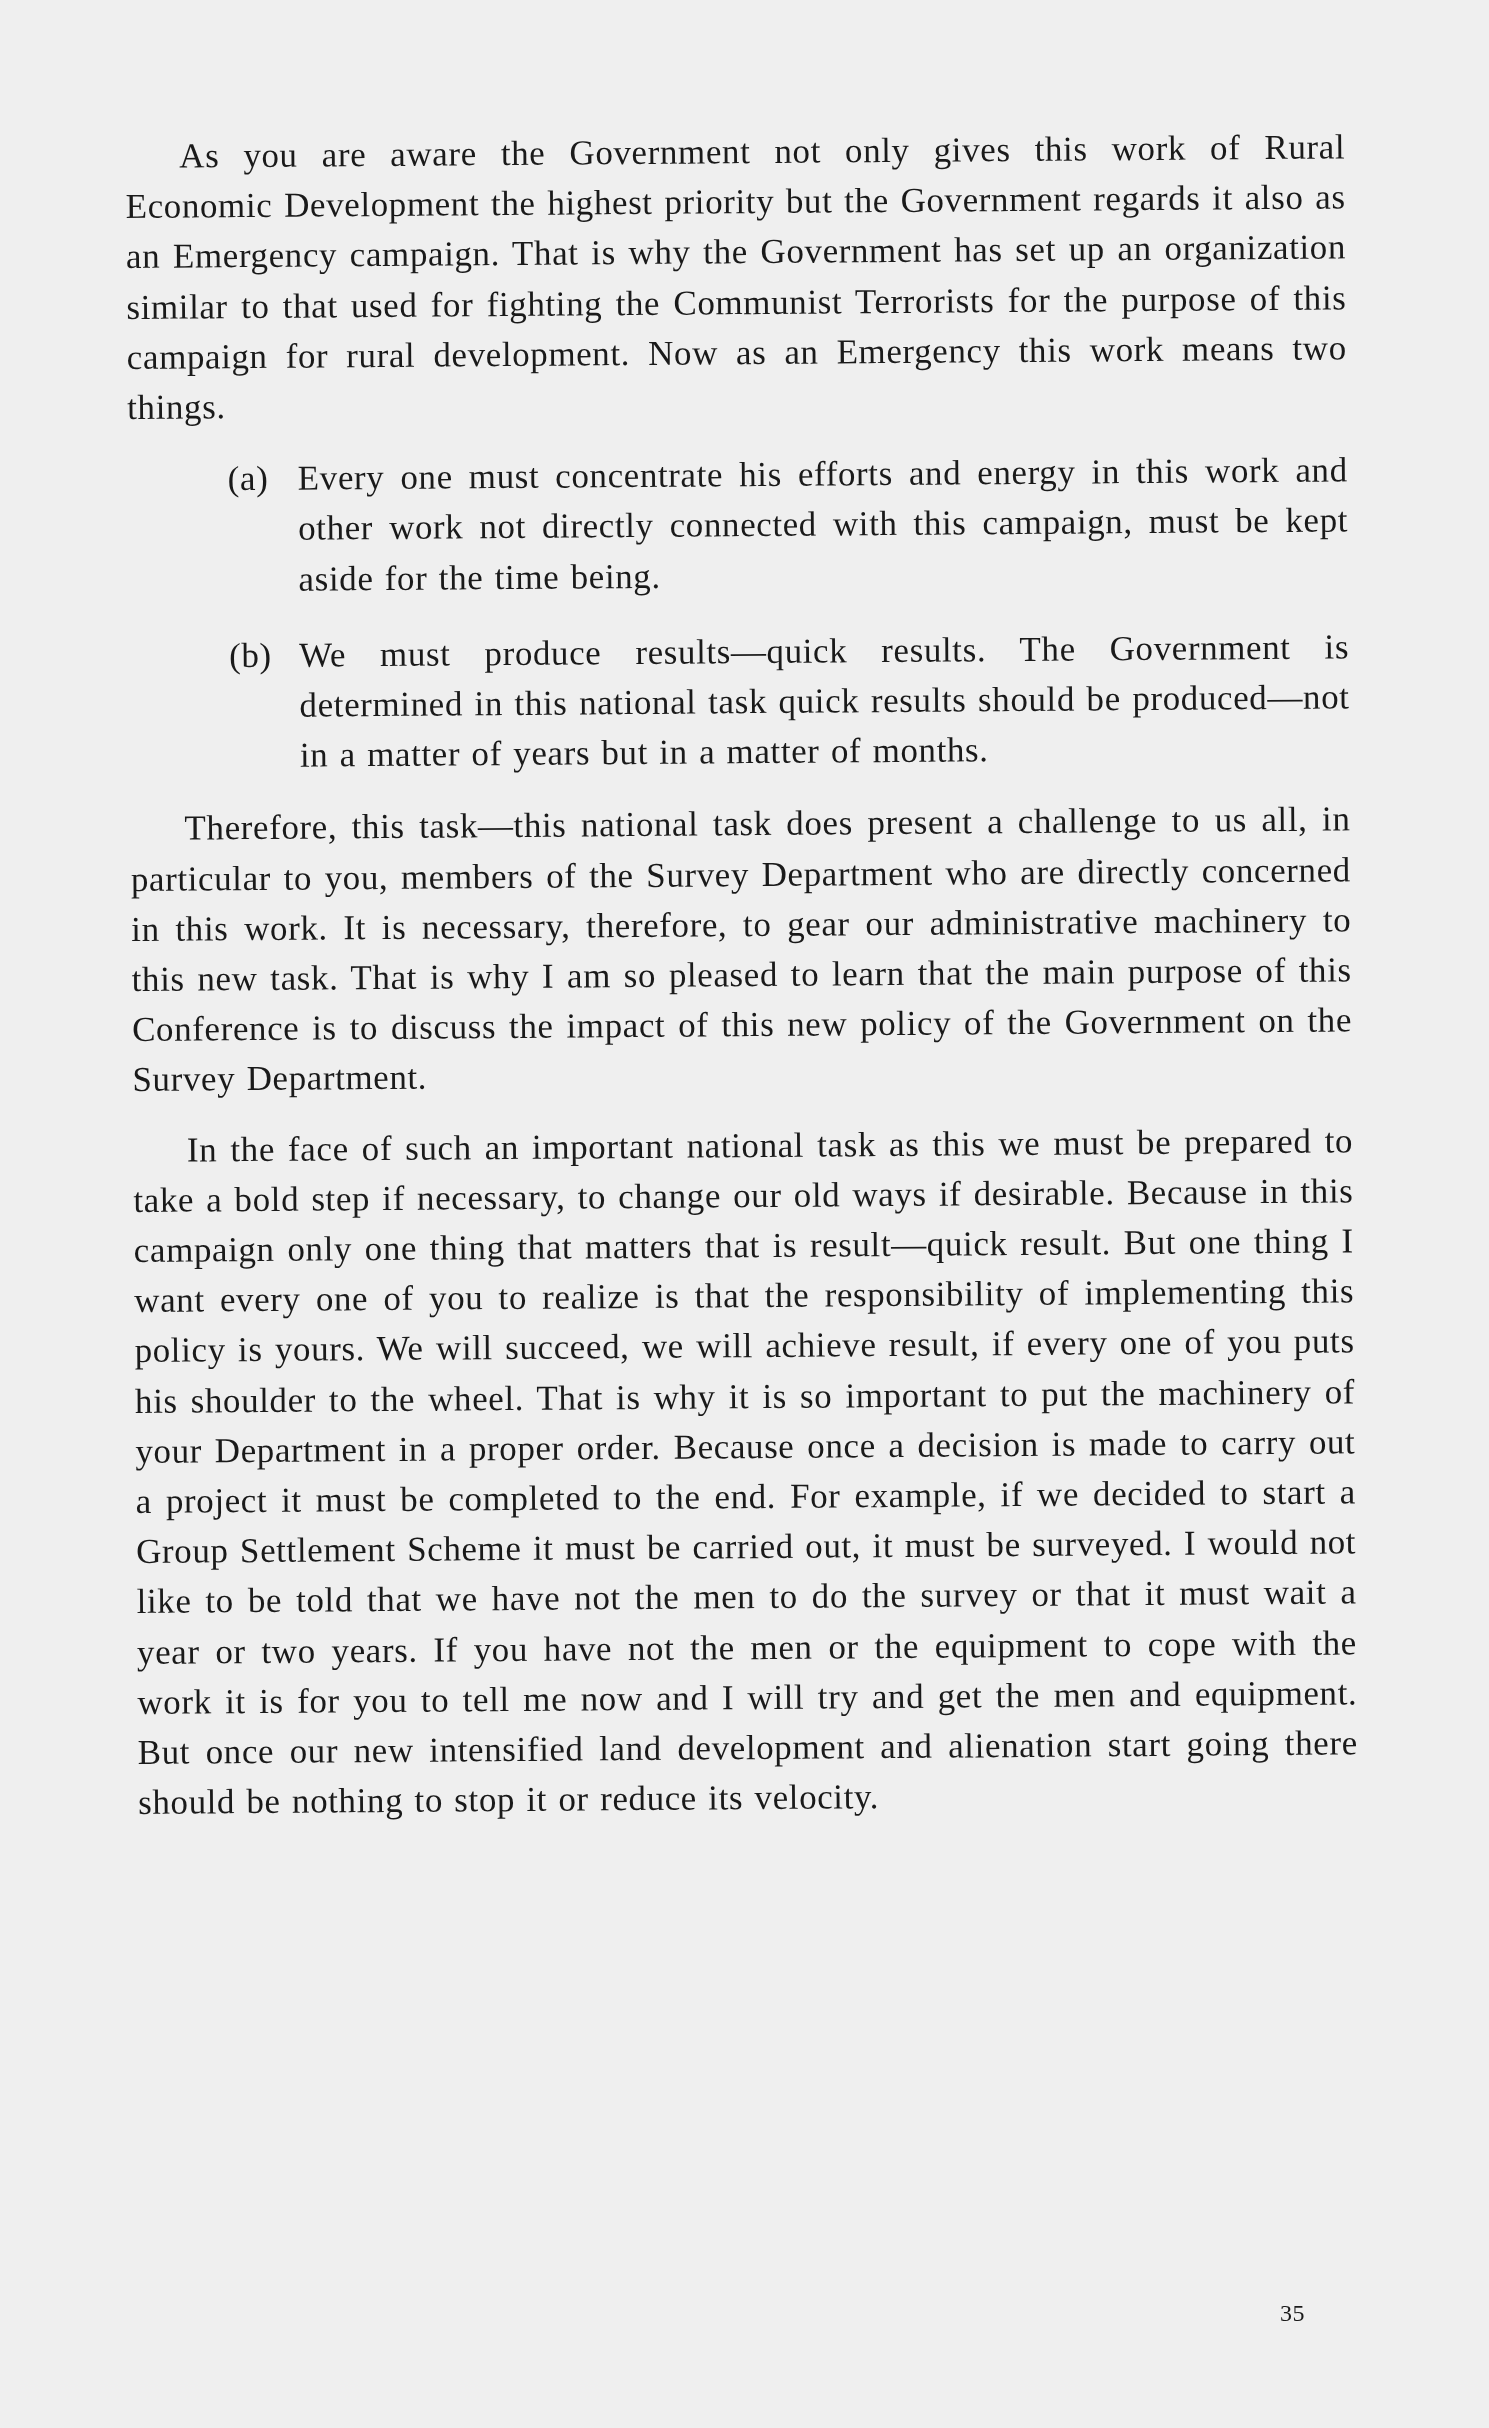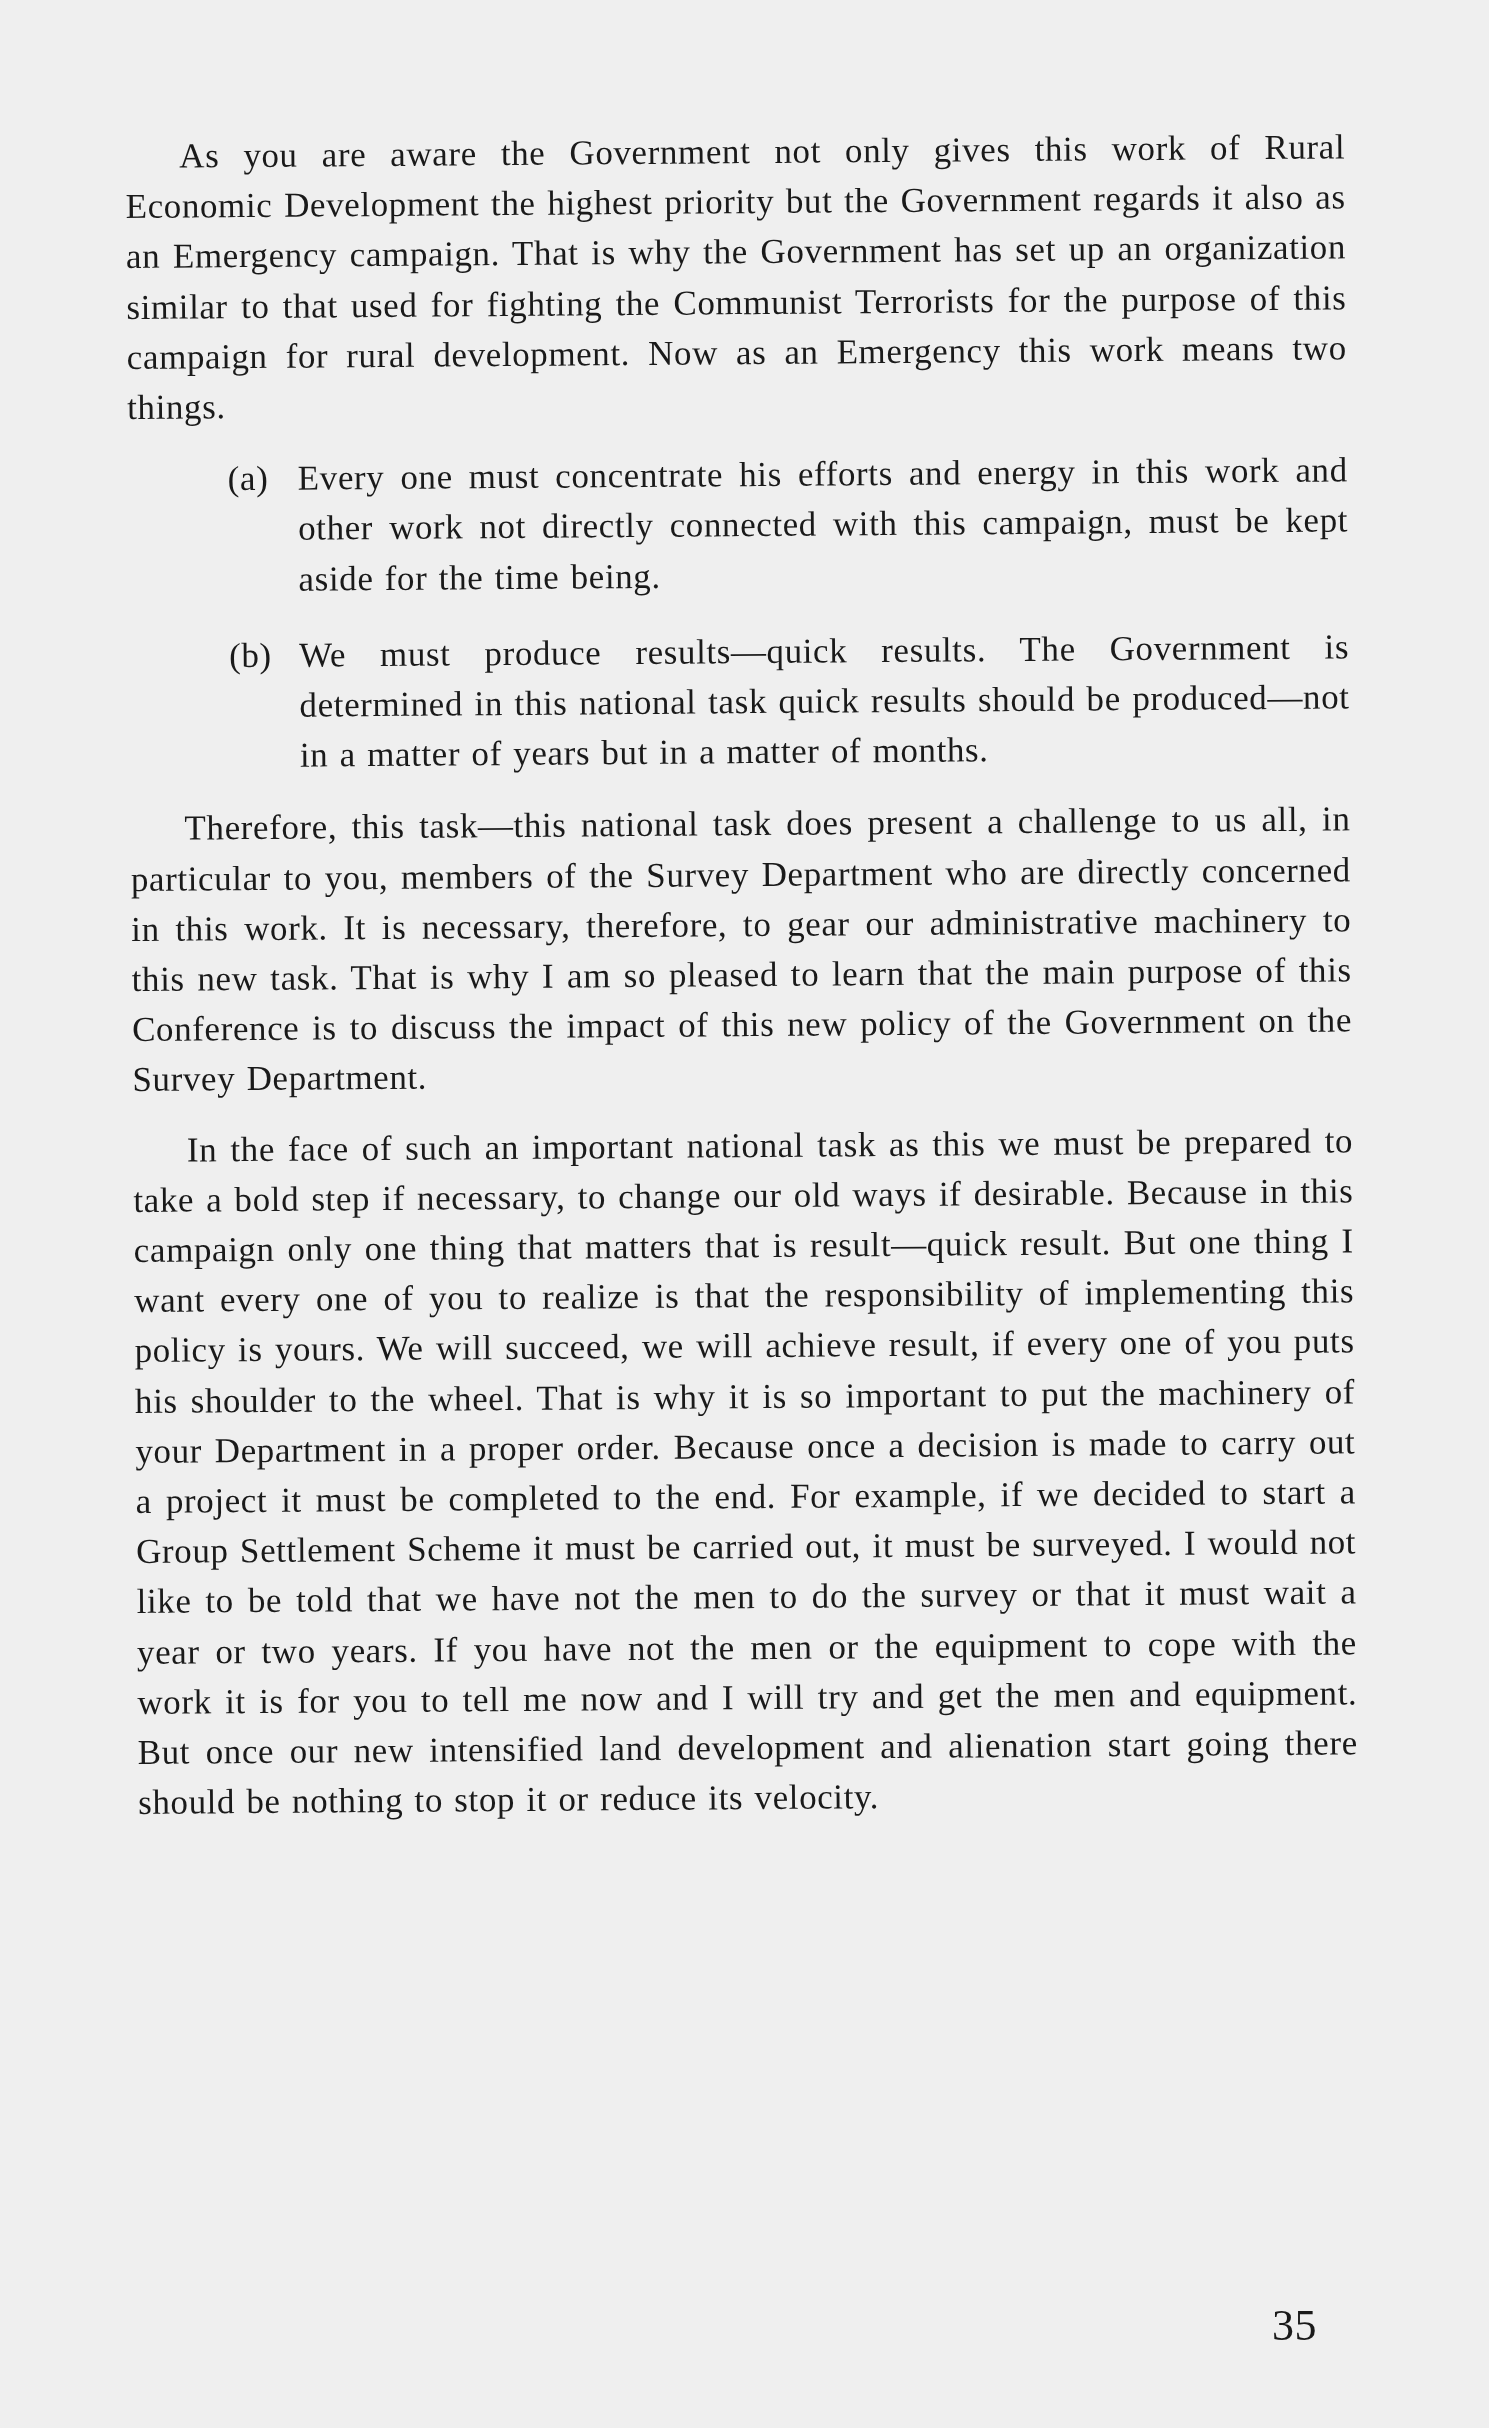--- a/index.html
+++ b/index.html
@@ -60,23 +60,23 @@
   .list-text {
     flex: 1 1 auto;
     text-align: justify;
     text-align-last: left;
     margin: 0;
   }
   .gap-after-list { margin-top: 22px !important; }
   .gap-para { margin-top: 20px !important; }
   .page-number {
     position: absolute;
-    right: 172px;
+    right: 184px;
     top: 2300px;
-    font-size: 44px;
+    font-size: 24px;
     letter-spacing: 0.5px;
   }
 </style>
 </head>
 <body>
 
 <div class="page">
   <div class="text-block">
 
     <p class="para">As you are aware the Government not only gives this work of Rural Economic Development the highest priority but the Government regards it also as an Emergency campaign. That is why the Government has set up an organization similar to that used for fighting the Communist Terrorists for the purpose of this campaign for rural development. Now as an Emergency this work means two things.</p>

